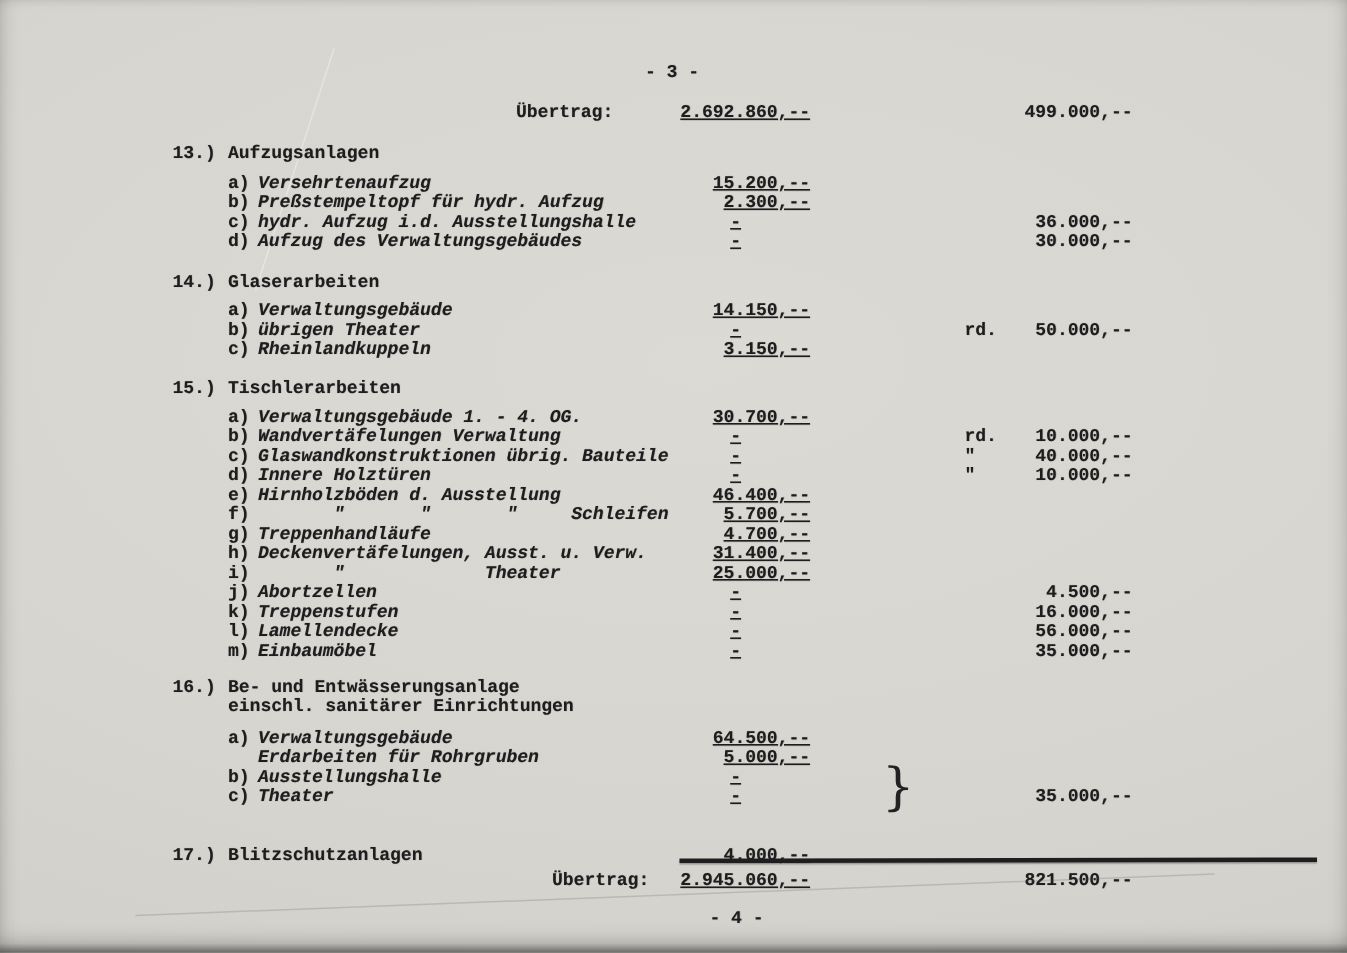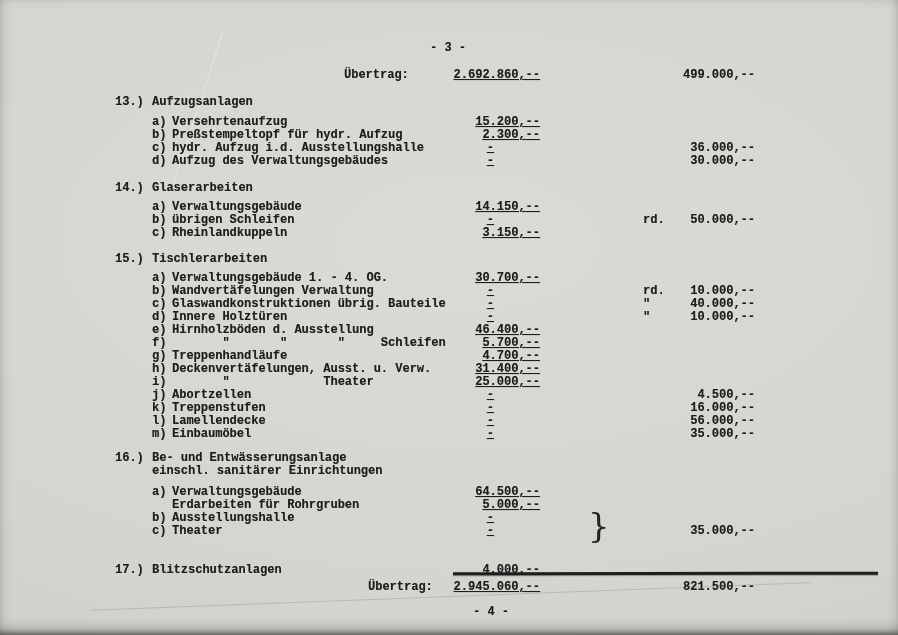--- a/index.html
+++ b/index.html
@@ -17,21 +17,21 @@
       inset 0 6px 8px -6px rgba(0,0,0,.10),
       inset 10px 0 14px -10px rgba(0,0,0,.16),
       inset -10px 0 14px -10px rgba(0,0,0,.14);
     text-shadow:0.2px 0.2px 0.6px rgba(25,25,25,.45);
   }
   .row{position:relative;height:13px;}
   .row span{position:absolute;top:0;white-space:pre;}
   .num{left:115px;}
   .title{left:152px;}
   .letter{left:152px;}
-  .label{left:172px;}
+  .label{left:172px;font-style:italic;}
   .amt1{left:420px;width:120px;text-align:right;box-sizing:border-box;text-decoration:underline;}
   .amt1.dash{padding-right:46px;}
   .rd{left:643px;}
   .amt2{left:645px;width:110px;text-align:right;}
   .u{text-underline-offset:2.5px;text-decoration-thickness:1.5px;}
   #rows{position:absolute;top:96px;left:0;width:801px;}
   .pageno-top{position:absolute;top:42px;left:430px;}
   .pageno-bottom{position:absolute;top:606px;left:473px;}
   .carry{position:absolute;left:0;width:804px;height:13px;}
   .carry-top{top:69px;}
@@ -108,21 +108,21 @@
         <span class="num">14.)</span>
         <span class="title u">Glaserarbeiten</span>
       </div>
       <div class="row" style="margin-top: 6px;">
         <span class="letter">a)</span>
         <span class="label">Verwaltungsgebäude</span>
         <span class="amt1">14.150,--</span>
       </div>
       <div class="row">
         <span class="letter">b)</span>
-        <span class="label">übrigen Schleifen</span>
+        <span class="label">übrigen Theater</span>
         <span class="amt1 dash">-</span>
         <span class="rd">rd.</span>
         <span class="amt2">50.000,--</span>
       </div>
       <div class="row">
         <span class="letter">c)</span>
         <span class="label">Rheinlandkuppeln</span>
         <span class="amt1">3.150,--</span>
       </div>
       <div class="row" style="margin-top: 13px;">

